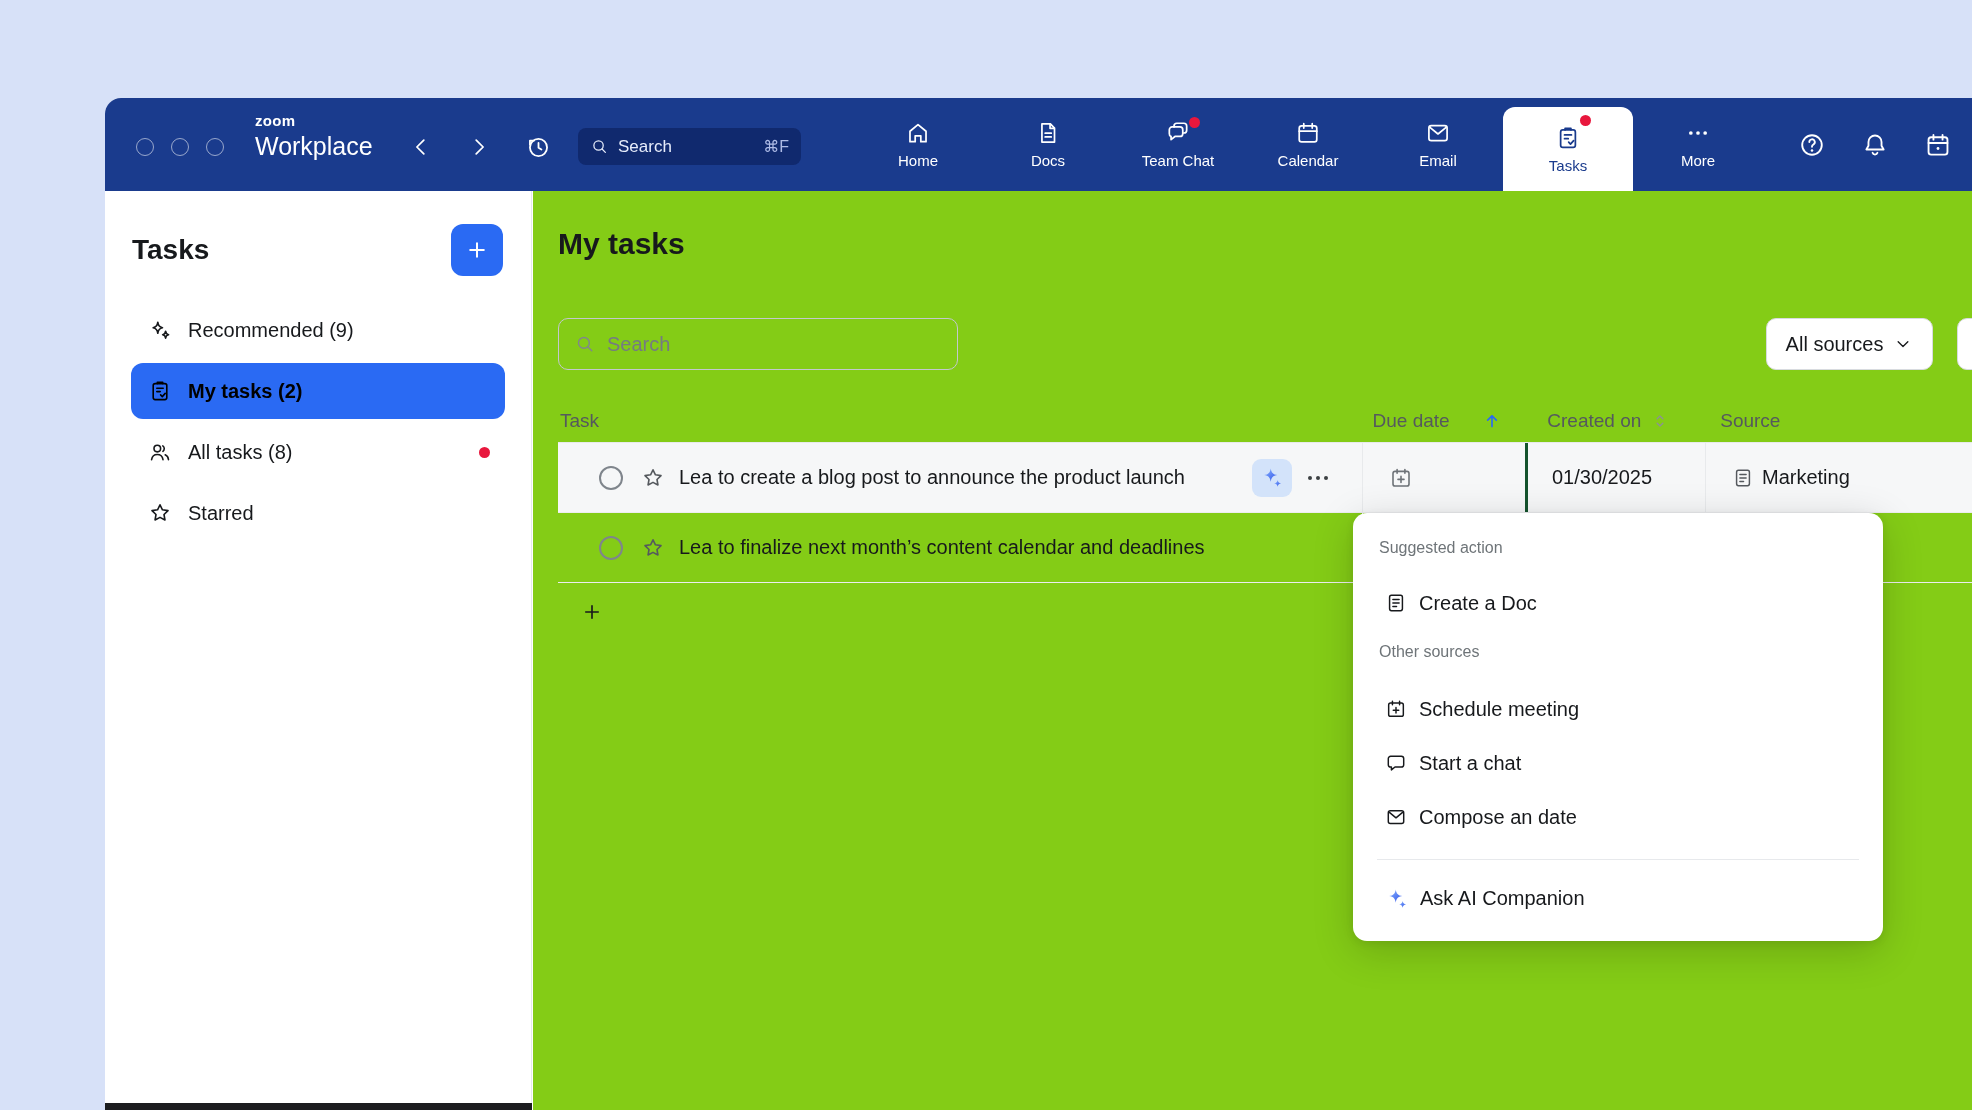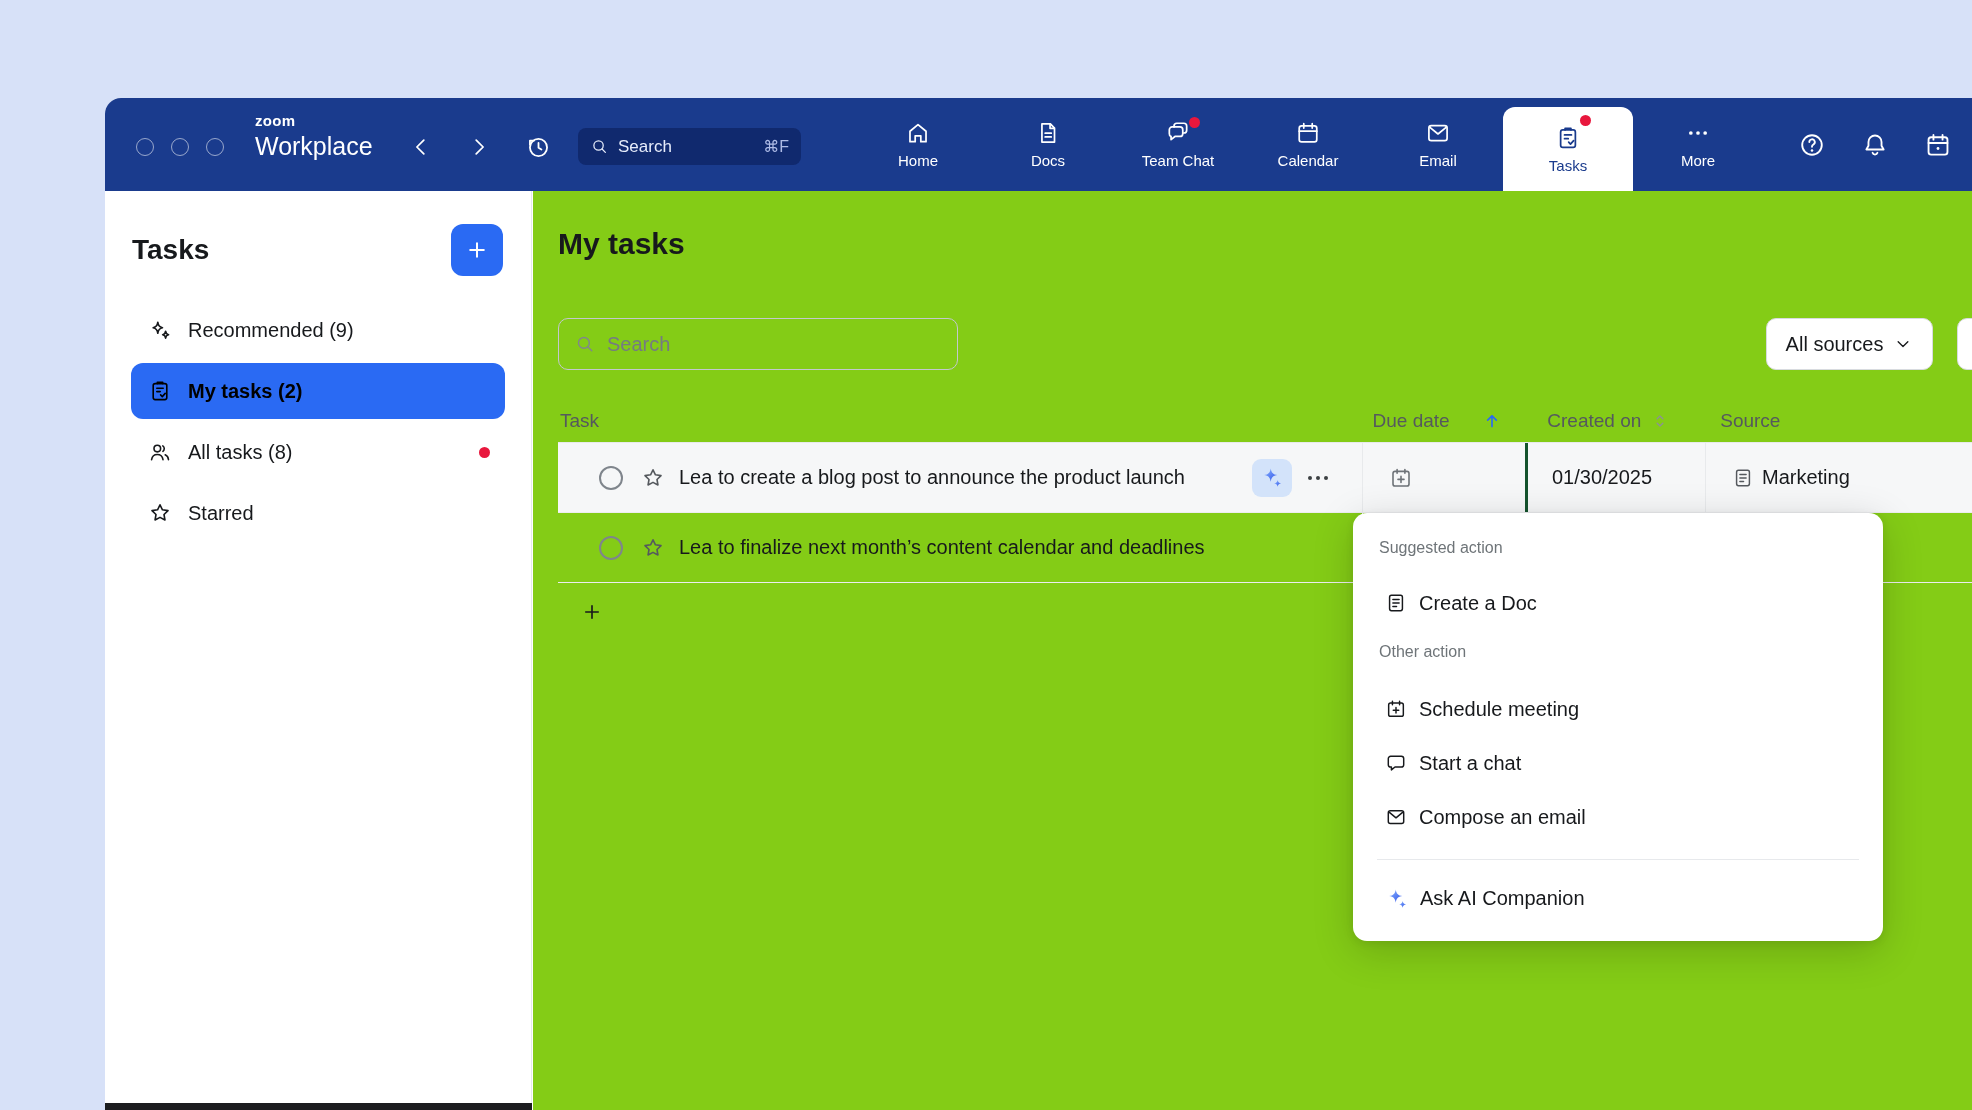--- a/index.html
+++ b/index.html
@@ -431,21 +431,21 @@
       <div class="menu-section-label" style="top:26px">Suggested action</div>
 
       <div class="menu-item" style="top:62px">
         <svg class="ic" viewBox="0 0 24 24" width="22" height="22">
           <rect x="5" y="3.6" width="14" height="16.8" rx="2"></rect>
             <path d="M8.6 8.2h6.8M8.6 12h6.8M8.6 15.8h4"></path>
         </svg>
         <span>Create a Doc</span>
       </div>
 
-      <div class="menu-section-label" style="top:130px">Other action</div>
+      <div class="menu-section-label" style="top:130px">Other sources</div>
 
       <div class="menu-item" style="top:168px">
         <svg class="ic" viewBox="0 0 24 24" width="22" height="22">
           <rect x="4" y="5.4" width="16" height="14.6" rx="2.1"></rect>
             <path d="M8.1 3.5v3.8M15.9 3.5v3.8"></path>
             <path d="M12 10.4v6M9 13.4h6"></path>
         </svg>
         <span>Schedule meeting</span>
       </div>
 
@@ -454,21 +454,21 @@
           <path d="M6.2 4.6h11.6a2.6 2.6 0 0 1 2.6 2.6v6.6a2.6 2.6 0 0 1-2.6 2.6h-6.9l-3.9 3.1v-3.1h-.8a2.6 2.6 0 0 1-2.6-2.6V7.2a2.6 2.6 0 0 1 2.6-2.6z"></path>
         </svg>
         <span>Start a chat</span>
       </div>
 
       <div class="menu-item" style="top:276px">
         <svg class="ic" viewBox="0 0 24 24" width="22" height="22">
           <rect x="3.6" y="5.2" width="16.8" height="13.8" rx="2.2"></rect>
             <path d="M4.8 7l7.2 5.9L19.2 7"></path>
         </svg>
-        <span>Compose an email</span>
+        <span>Compose an date</span>
       </div>
 
       <div class="menu-divider"></div>
 
       <div class="menu-item" style="top:357px">
         <svg viewBox="0 0 24 24" width="23" height="23">
           <defs>
               <linearGradient id="gmenu" x1="0" y1="0" x2="1" y2="1">
                 <stop offset="0" stop-color="#8AB6FF"></stop>
                 <stop offset="1" stop-color="#2E50E8"></stop>

